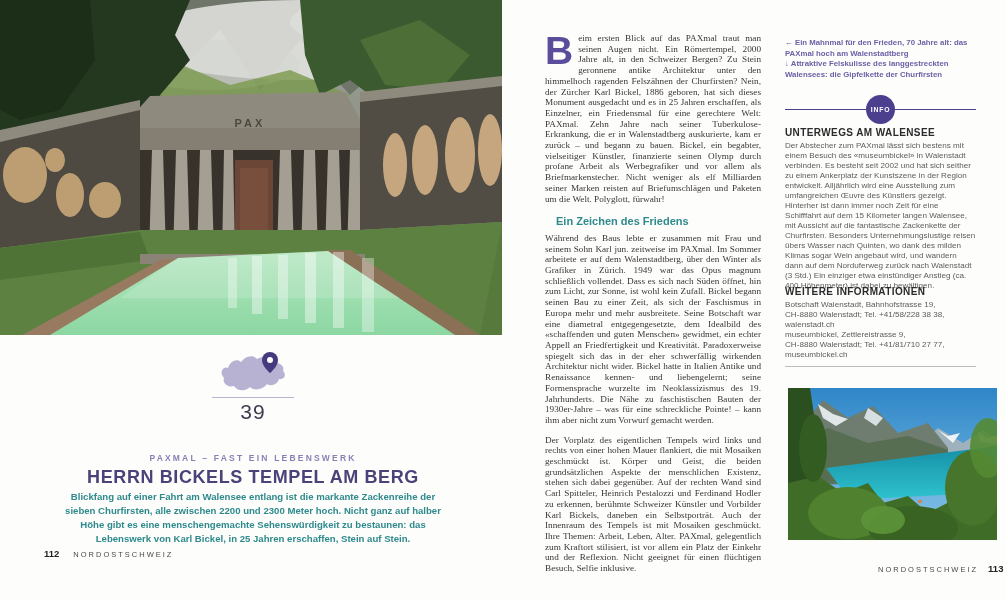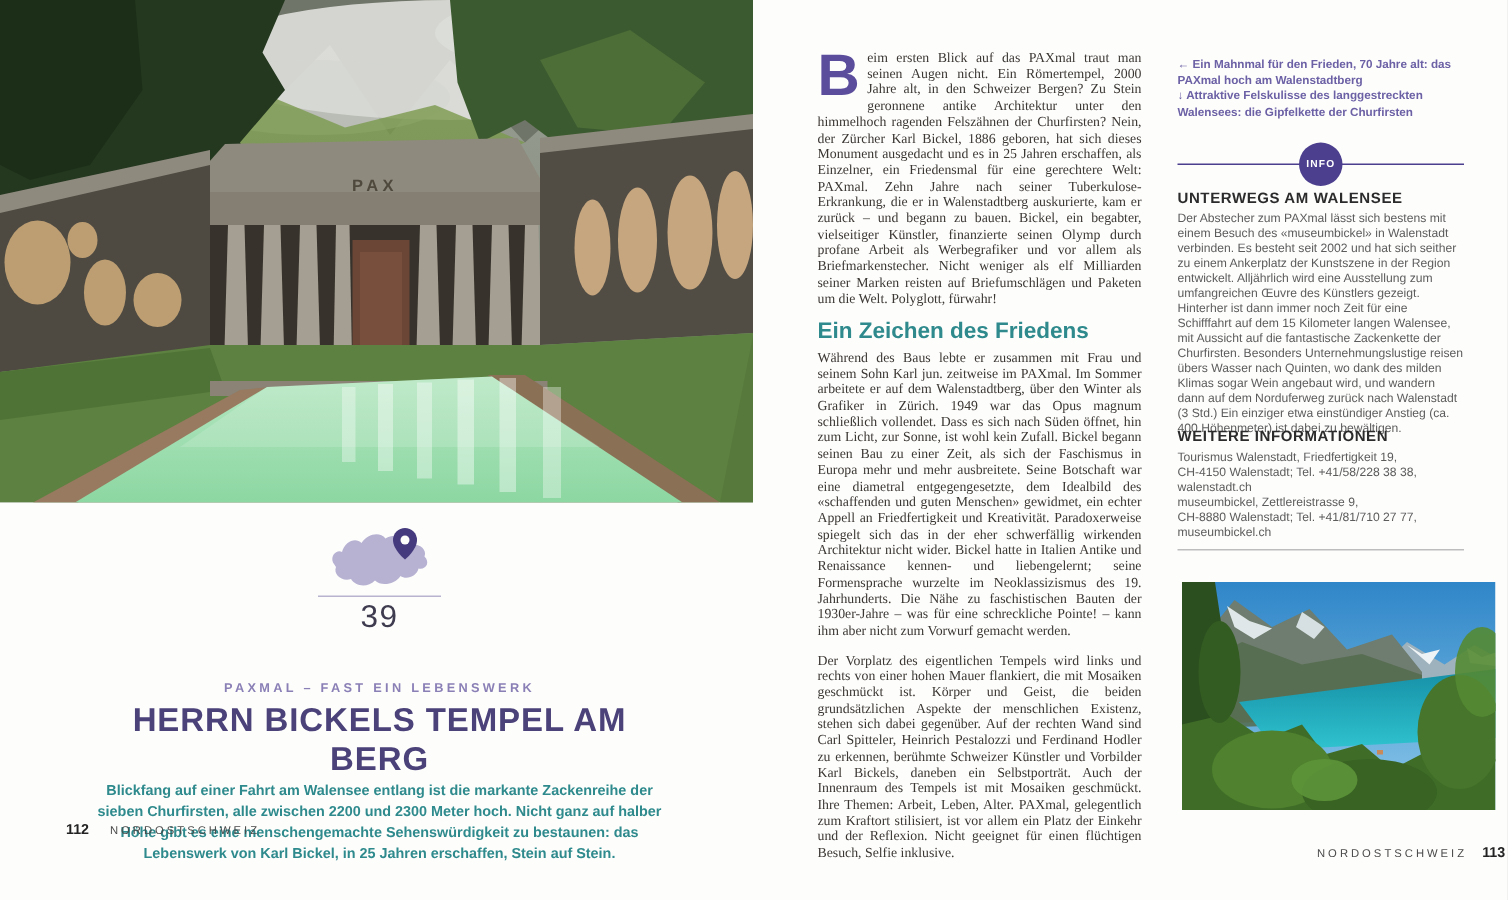--- a/index.html
+++ b/index.html
@@ -7,37 +7,37 @@
           font-family:"Liberation Sans",sans-serif;color:#3a3a3a;}
   .abs{position:absolute;}
 
   
   .hero{left:0;top:0;width:502px;height:335px;display:block;}
   .left-col{left:60px;top:350px;width:386px;text-align:center;}
   .map-wrap{width:386px;height:44px;display:flex;justify-content:center;}
   .map-divider{width:82px;height:1px;background:#b9b3cf;margin:3px auto 0;}
   .spot-number{font-size:21px;font-weight:500;color:#3f3c50;letter-spacing:1px;margin-top:2px;}
   .kicker{margin-top:29px;font-size:8.5px;font-weight:bold;letter-spacing:2.2px;color:#8b80b6;}
-  .title{margin-top:4px;font-size:22px;font-weight:bold;letter-spacing:0.6px;color:#4b4279;}
+  .title{margin-top:4px;font-size:18px;font-weight:bold;letter-spacing:0.6px;color:#4b4279;}
   .intro{margin-top:2px;font-size:9.6px;line-height:14px;font-weight:bold;color:#2e8a8c;}
 
   .footer-left{left:44px;top:548px;font-size:9.5px;}
   .footer-right{left:878px;top:563px;font-size:9.5px;}
   .pagenum{font-weight:bold;color:#222;}
   .region-label{font-size:7.5px;letter-spacing:2px;color:#4a4a4a;margin:0 0 0 14px;position:relative;top:-0.5px;}
   .footer-right .region-label{margin:0 10px 0 0;}
 
   
   .article{left:545px;top:33px;width:216px;font-family:"Liberation Serif",serif;
            font-size:9.2px;line-height:10.7px;text-align:justify;color:#3b3733;}
   .article p{margin:0 0 9px;}
   .dropcap{float:left;font-family:"Liberation Sans",sans-serif;font-weight:bold;
            font-size:39px;line-height:31px;color:#5b4d9c;padding:2px 5px 0 0;}
-  .subhead{font-family:"Liberation Sans",sans-serif;font-weight:bold;font-size:15px;
-           color:#2e8a8c;margin:12px 0 6px;}
+  .subhead{font-family:"Liberation Sans",sans-serif;font-weight:bold;font-size:11px;
+           color:#2e8a8c;margin:12px 11px 6px;}
 
   
   .sidebar{left:785px;top:0;width:191px;}
   .captions{position:absolute;left:0;top:38px;font-size:7.8px;line-height:10.6px;
             color:#6c61a5;font-weight:bold;}
   .info-divider{position:absolute;left:0;top:109px;width:191px;height:1px;background:#4b3f8e;}
   .info-badge{position:absolute;left:81px;top:95px;width:29px;height:29px;border-radius:50%;
               background:#4b3f8e;color:#fff;font-size:6.8px;font-weight:bold;letter-spacing:0.8px;
               display:flex;align-items:center;justify-content:center;}
   .sb-section{position:absolute;left:0;font-size:8.1px;line-height:10px;color:#5c5c5c;}
@@ -169,22 +169,22 @@
     <div class="info-divider"></div>
     <div class="info-badge">INFO</div>
 
     <div class="sb-section" style="top:128px;">
       <div class="sb-title">UNTERWEGS AM WALENSEE</div>
       <div>Der Abstecher zum PAXmal lässt sich bestens mit einem Besuch des «museumbickel» in Walenstadt verbinden. Es besteht seit 2002 und hat sich seither zu einem Ankerplatz der Kunstszene in der Region entwickelt. Alljährlich wird eine Ausstellung zum umfangreichen Œuvre des Künstlers gezeigt. Hinterher ist dann immer noch Zeit für eine Schifffahrt auf dem 15 Kilometer langen Walensee, mit Aussicht auf die fantastische Zackenkette der Churfirsten. Besonders Unternehmungslustige reisen übers Wasser nach Quinten, wo dank des milden Klimas sogar Wein angebaut wird, und wandern dann auf dem Norduferweg zurück nach Walenstadt (3 Std.) Ein einziger etwa einstündiger Anstieg (ca. 400 Höhenmeter) ist dabei zu bewältigen.</div>
     </div>
 
     <div class="sb-section" style="top:287px;">
       <div class="sb-title">WEITERE INFORMATIONEN</div>
-      <div>Tourismus Walenstadt, Friedfertigkeit 19,</div>
-      <div>CH-4150 Walenstadt; Tel. +41/58/228 38 38,</div>
+      <div>Botschaft Walenstadt, Bahnhofstrasse 19,</div>
+      <div>CH-8880 Walenstadt; Tel. +41/58/228 38 38,</div>
       <div>walenstadt.ch</div>
       <div>museumbickel, Zettlereistrasse 9,</div>
       <div>CH-8880 Walenstadt; Tel. +41/81/710 27 77,</div>
       <div>museumbickel.ch</div>
     </div>
 
     <div class="sb-rule"></div>
 
     <svg class="lake-photo" viewBox="0 0 209 152" preserveAspectRatio="none">
       <defs>

